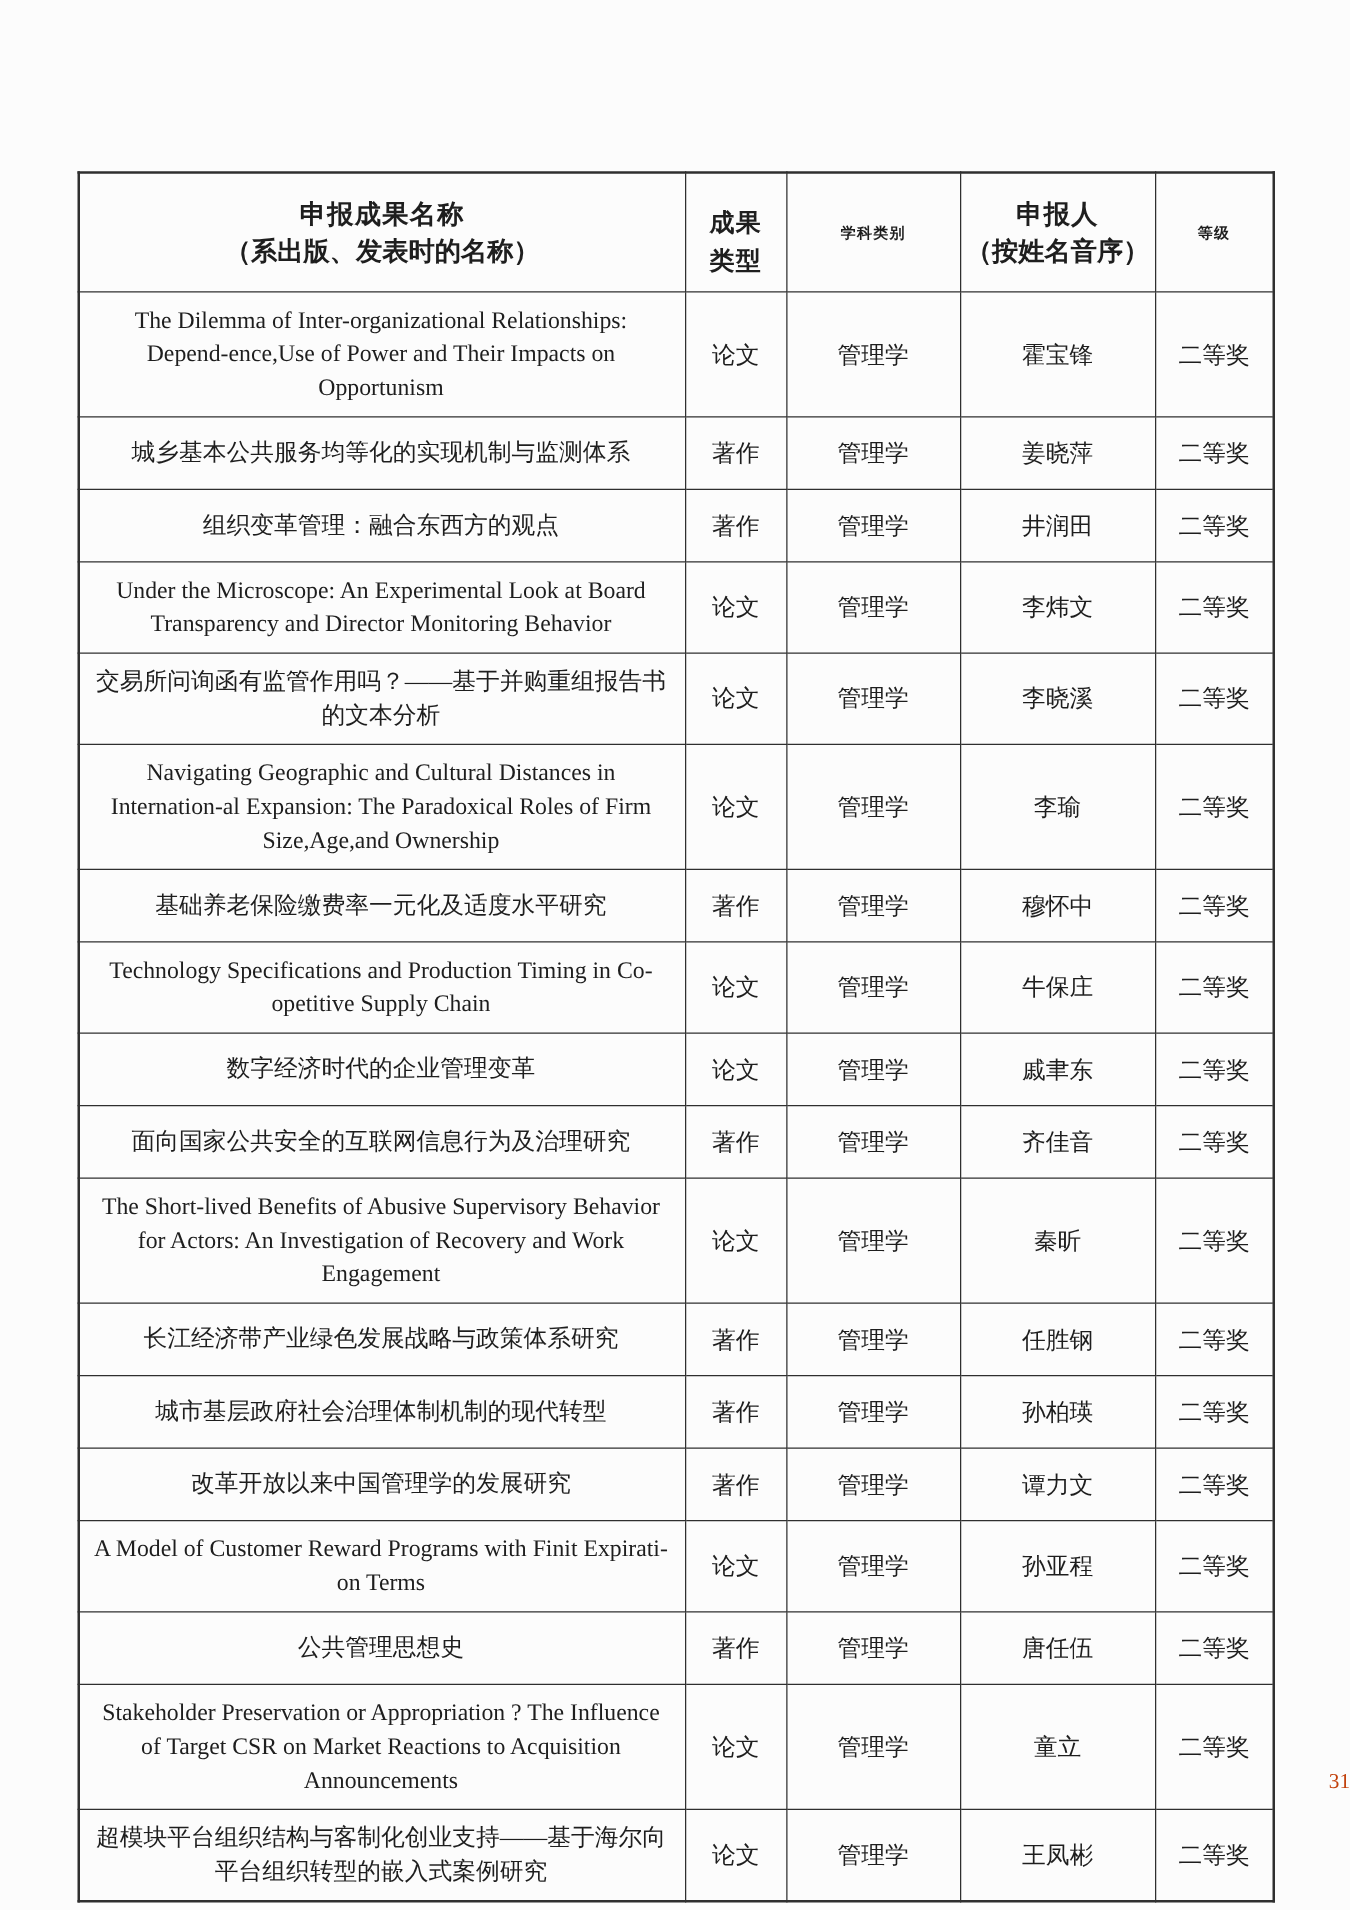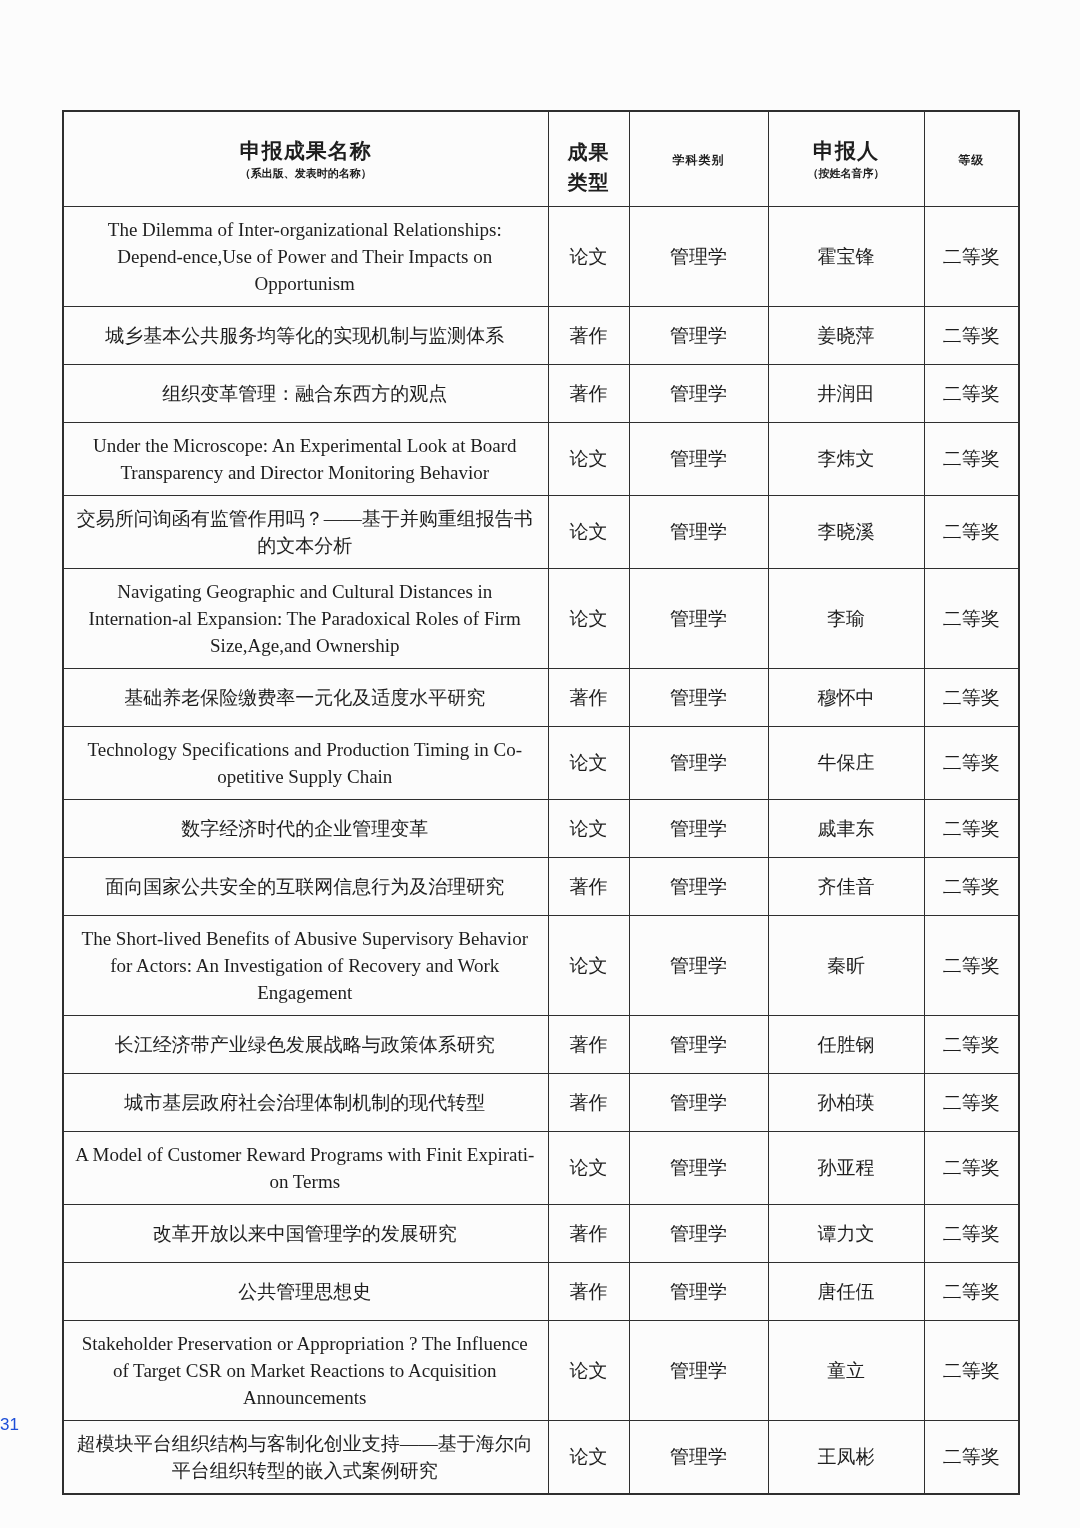--- a/index.html
+++ b/index.html
@@ -12,21 +12,21 @@
     width: 1080px;
     height: 1528px;
     margin: 0 auto;
     background: #fcfcfc;
     color: #1e1e1e;
     overflow: hidden;
   }
   table.awards {
     position: absolute;
     left: 62px;
-    top: 110px;
+    top: 137px;
     width: 956px;
     border-collapse: collapse;
     table-layout: fixed;
     border-radius: 30px;
   }
   table.awards col.c-title     { width: 485px; }
   table.awards col.c-type      { width: 81px; }
   table.awards col.c-subject   { width: 139px; }
   table.awards col.c-applicant { width: 156px; }
   table.awards col.c-grade     { width: 95px; }
@@ -39,44 +39,44 @@
   table.awards { border: 2.4px solid #2f2f2f; }
 
   thead th {
     font-weight: bold;
     text-align: center;
     padding: 9px 4px;
     height: 78px;
     line-height: 1.35;
   }
   .hdr-main { font-size: 21px; display: block; letter-spacing: 1px; }
-  .hdr-sub  { font-size: 11px; display: block; margin-top: 1px; }
+  .hdr-sub  { font-size: 21px; display: block; margin-top: 1px; }
   .hdr-one  { font-size: 12px; letter-spacing: 1px; }
   .hdr-type { font-size: 20px; line-height: 1.5; display: inline-block;
               width: 2.2em; letter-spacing: 1px; white-space: normal; margin-top: 16px; }
 
   tbody td { height: 58px; font-size: 19px; }
   td.cell-title {
     text-align: center;
     padding: 9px 12px 9px 10px;
     line-height: 27px;
   }
   td.cell-center {
     text-align: center;
     padding: 6px 4px;
   }
   .page-number {
     position: absolute;
     left: 0;
     width: 100%;
     top: 1415px;
-    text-align: left;
-    font-family: Liberation Sans, sans-serif;
+    text-align: right;
+    font-family: Liberation Serif, serif;
     font-size: 17px;
-    color: #1d4ed8;
+    color: #c2410c;
   }
 </style>
 </head>
 <body>
 
 <div class="page">
 
   <table class="awards">
     <colgroup>
       <col class="c-title">
@@ -192,31 +192,31 @@
       <td class="cell-center">二等奖</td>
     </tr>
         <tr>
       <td class="cell-title">城市基层政府社会治理体制机制的现代转型</td>
       <td class="cell-center">著作</td>
       <td class="cell-center">管理学</td>
       <td class="cell-center">孙柏瑛</td>
       <td class="cell-center">二等奖</td>
     </tr>
         <tr>
+      <td class="cell-title">改革开放以来中国管理学的发展研究</td>
+      <td class="cell-center">著作</td>
+      <td class="cell-center">管理学</td>
+      <td class="cell-center">谭力文</td>
+      <td class="cell-center">二等奖</td>
+    </tr>
+        <tr>
       <td class="cell-title">A Model of Customer Reward Programs with Finit Expirati-on Terms</td>
       <td class="cell-center">论文</td>
       <td class="cell-center">管理学</td>
       <td class="cell-center">孙亚程</td>
-      <td class="cell-center">二等奖</td>
-    </tr>
-        <tr>
-      <td class="cell-title">改革开放以来中国管理学的发展研究</td>
-      <td class="cell-center">著作</td>
-      <td class="cell-center">管理学</td>
-      <td class="cell-center">谭力文</td>
       <td class="cell-center">二等奖</td>
     </tr>
         <tr>
       <td class="cell-title">公共管理思想史</td>
       <td class="cell-center">著作</td>
       <td class="cell-center">管理学</td>
       <td class="cell-center">唐任伍</td>
       <td class="cell-center">二等奖</td>
     </tr>
         <tr>

